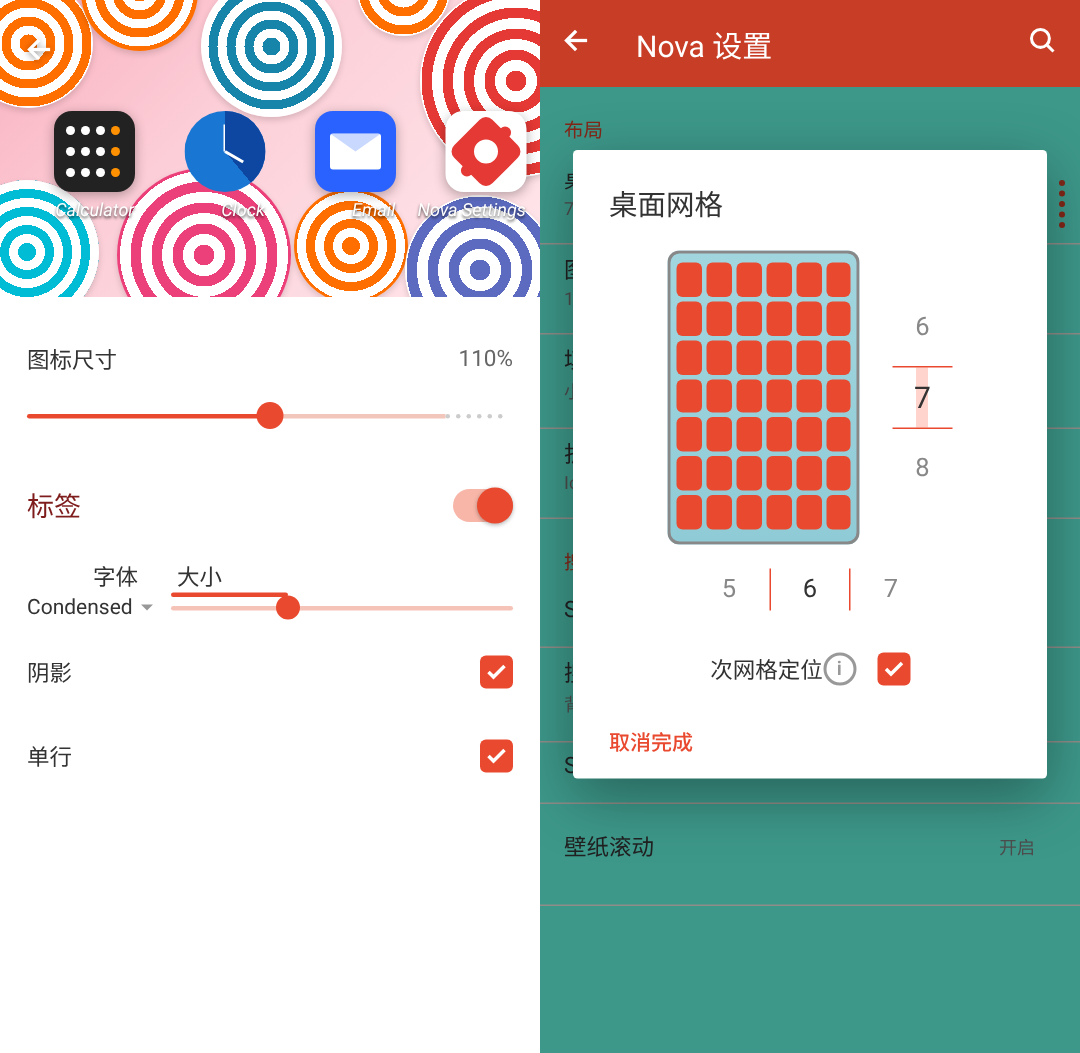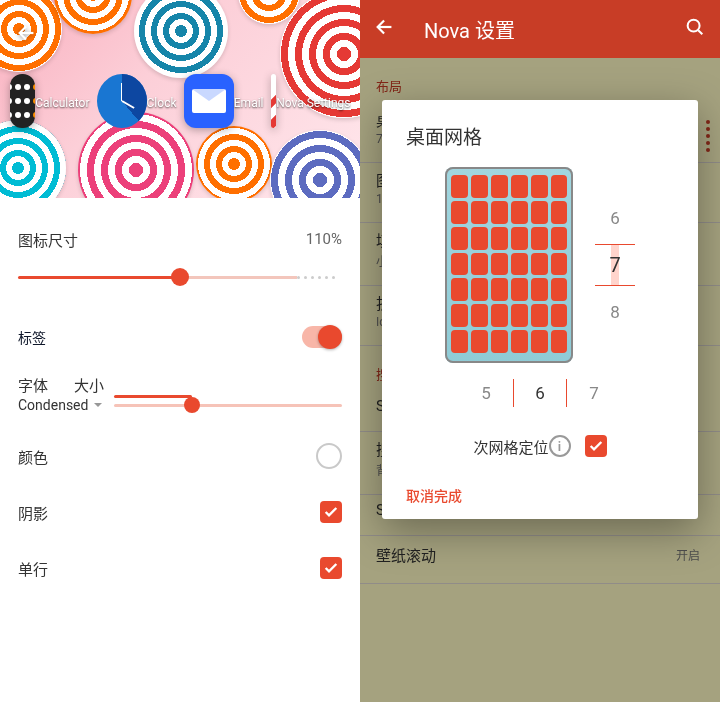--- a/index.html
+++ b/index.html
@@ -15,21 +15,21 @@
   .l2{width:78px;height:78px;left:54px;top:-44px;}
   .l3{width:94px;height:94px;left:134px;top:-16px; background: repeating-radial-gradient(circle at 50% 50%, #1685a9 0 6px, #ffffff 6px 12px);}
   .l4{width:62px;height:62px;left:238px;top:-38px;}
   .l5{width:128px;height:128px;left:280px;top:-10px; background: repeating-radial-gradient(circle at 50% 50%, #e53935 0 7px, #ffffff 7px 14px);}
   .l6{width:96px;height:96px;left:-30px;top:120px;background: repeating-radial-gradient(circle at 50% 50%, #00bcd4 0 6px, #ffffff 6px 12px);}
   .l7{width:116px;height:116px;left:78px;top:112px; background: repeating-radial-gradient(circle at 50% 50%, #ec407a 0 7px, #ffffff 7px 14px);}
   .l8{width:76px;height:76px;left:196px;top:126px;}
   .l9{width:100px;height:100px;left:270px;top:130px;background: repeating-radial-gradient(circle at 50% 50%, #5c6bc0 0 7px, #ffffff 7px 14px);}
   .back-arrow { position:absolute; left:16px; top:22px; color:#fff; filter:drop-shadow(0 1px 2px rgba(0,0,0,.4)); }
   .icon-row { position:absolute; left:0; right:0; top:74px; display:flex; justify-content:space-around; padding:0 6px; }
-  .app-item { width:80px; display:flex; flex-direction:row; align-items:center; }
+  .app-item { width:80px; display:flex; flex-direction:column; align-items:flex-end;font-style:italic; }
   .app-ic { width:54px; height:54px; border-radius:12px; display:flex; align-items:center; justify-content:center; box-shadow:0 2px 8px rgba(0,0,0,.3); overflow:hidden; }
   .app-lbl { margin-top:6px; font-size:12px; color:#fff; text-align:center; text-shadow:0 1px 2px rgba(0,0,0,.7); line-height:1.1; white-space:nowrap; }
   .calc { background:#222; display:grid; grid-template-columns:repeat(4,1fr); grid-template-rows:repeat(3,1fr); gap:3px; padding:8px; }
   .calc span{width:6px;height:6px;border-radius:50%;background:#fff;}
   .calc span:nth-child(4),.calc span:nth-child(8),.calc span:nth-child(12){background:#ff9100;}
   .clock { background:#1976d2; border-radius:50%; position:relative; width:54px;height:54px;}
   .clock::before{content:"";position:absolute;left:50%;top:50%;width:2px;height:18px;background:#fff;transform-origin:bottom;transform:translate(-50%,-100%) rotate(0deg);}
   .clock::after{content:"";position:absolute;left:50%;top:50%;width:2px;height:14px;background:#fff;transform-origin:bottom;transform:translate(-50%,-100%) rotate(120deg);}
   .clock .wedge{position:absolute;inset:0;border-radius:50%;background:conic-gradient(from 0deg,#0d47a1 0deg 140deg,transparent 140deg);}
   .email{ background:#2962ff; }
@@ -43,37 +43,37 @@
   .settings-body{ padding:18px 18px 0; color:#333; }
   .row { display:flex; align-items:center; justify-content:space-between; min-height:46px; }
   .lbl { font-size:15px; color:#333; }
   .val { font-size:15px; color:#666; }
   .slider { position:relative; height:30px; display:flex; align-items:center; }
   .track{ height:3px; border-radius:2px; flex:1; position:relative; }
   .track .fill{position:absolute;left:0;top:0;bottom:0;background:#e9492e;border-radius:2px;}
   .dots{ position:absolute; right:0; top:0; bottom:0; display:flex; align-items:center; gap:4px;}
   .dots i{width:3px;height:3px;border-radius:50%;background:#ccc;display:block;}
   .knob{ position:absolute; width:18px;height:18px;border-radius:50%;background:#e9492e; top:50%; transform:translate(-50%,-50%); }
-  .section-title{ color:#0f172a; font-size:14px; margin-top:22px; margin-bottom:6px;}
+  .section-title{ color:#7f1d1d; font-size:18px; margin-top:22px; margin-bottom:6px;}
   .switch{width:40px;height:22px;border-radius:11px;background:#f8b6a8;position:relative;}
   .switch::after{content:"";position:absolute;right:0;top:-1px;width:24px;height:24px;border-radius:50%;background:#e9492e;box-shadow:0 1px 3px rgba(0,0,0,.3);}
-  .two-col{display:flex;gap:26px;align-items:flex-end;margin-top:14px;}
+  .two-col{display:flex;gap:26px;align-items:flex-end;margin-top:14px;margin-left:44px;}
   .cond-row{display:flex;align-items:center;gap:10px;}
   .dd{display:flex;align-items:center;gap:4px;font-size:14px;color:#333;}
   .dd svg{opacity:.6;}
   .mini-slider{flex:1;position:relative;height:20px;display:flex;align-items:center;}
   .mini-track{height:3px;background:#f6c3b8;position:absolute;left:0;right:0;border-radius:2px;}
   .mini-fill{position:absolute;left:0;top:0;bottom:0;background:#e9492e;height:3px;border-radius:2px;}
   .mini-knob{position:absolute;width:16px;height:16px;border-radius:50%;background:#e9492e;top:50%;transform:translate(-50%,-50%);}
   .circle{width:26px;height:26px;border-radius:50%;background:#fff;border:2px solid #c9c9c9;}
   .chk{width:22px;height:22px;border-radius:4px;background:#e9492e;display:flex;align-items:center;justify-content:center;}
   .chk svg{stroke:#fff;}
 
   
-  .right{ background:#fef9c3; }
+  .right{ background:#5eead4; }
   .appbar{ height:58px; background:#c83d26; display:flex; align-items:center; padding:0 14px; color:#fff; }
   .appbar .title{ font-size:20px; margin-left:28px; font-weight:400; }
   .appbar .search{ margin-left:auto; }
   .underlay{ position:absolute; left:0; right:0; top:58px; bottom:0; padding:0; }
   .uogroup{ font-size:13px; color:#c83d26; padding:18px 16px 8px; font-weight:400;}
   .uorow{ padding:6px 16px 16px; border-bottom:1px solid #ddd7d2;}
   .uolabel{font-size:15px;color:#333;}
   .uosub{font-size:12px;color:#777;margin-top:2px;}
   .uorow.flex{display:flex;justify-content:space-between;align-items:center;}
   .triple-dots{position:absolute;right:10px;top:120px;display:flex;flex-direction:column;gap:3px;}
@@ -197,24 +197,20 @@
               <path d="M4 8l8 8 8-8z" fill="#555"></path>
             </svg>
         </div>
         <div class="mini-slider">
           <div class="mini-track"></div>
           <div class="mini-fill" style="width:34%;"></div>
           <div class="mini-knob" style="left:34%;"></div>
         </div>
       </div>
 
-      <div class="row" style="margin-top:18px;">
-        <div class="lbl">颜色</div>
-        <div class="circle"></div>
-      </div>
       <div class="row" style="margin-top:10px;">
         <div class="lbl">阴影</div>
         <div class="chk">
           <svg width="16" height="16" viewBox="0 0 24 24" fill="none" stroke="currentColor" stroke-width="3.5">
               <path d="M4 12l5 5L20 6"></path>
             </svg>
         </div>
       </div>
       <div class="row" style="margin-top:10px;">
         <div class="lbl">单行</div>
@@ -268,21 +264,21 @@
       </div>
       <div class="uorow">
         <div class="uolabel">搜索栏样式</div>
         <div class="uosub">背景</div>
       </div>
       <div class="uorow">
         <div class="uolabel">S</div>
       </div>
       <div class="uorow flex">
         <div class="uolabel">壁纸滚动</div>
-        <div class="uosub" style="margin:4px;">开启</div>
+        <div class="uosub" style="margin:14px;">开启</div>
       </div>
     </div>
     <div class="triple-dots">
         <i></i>
         <i></i>
         <i></i>
         <i></i>
         <i></i>
       </div>
 

